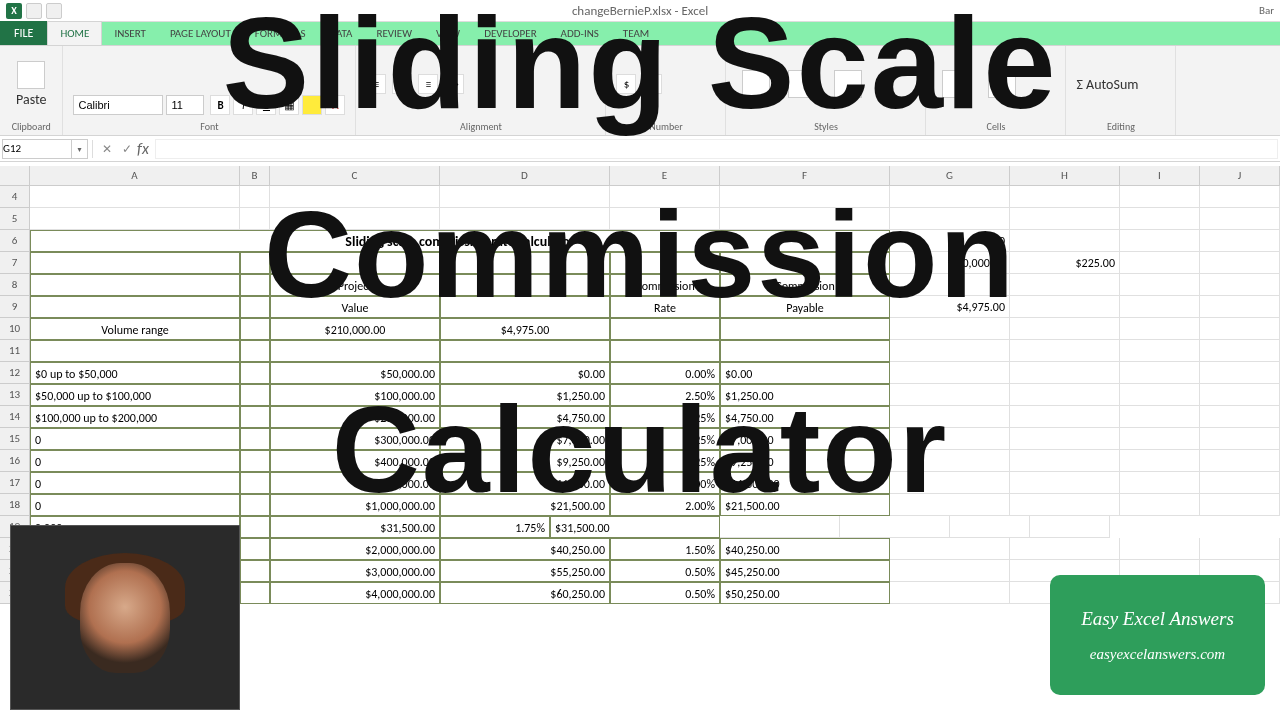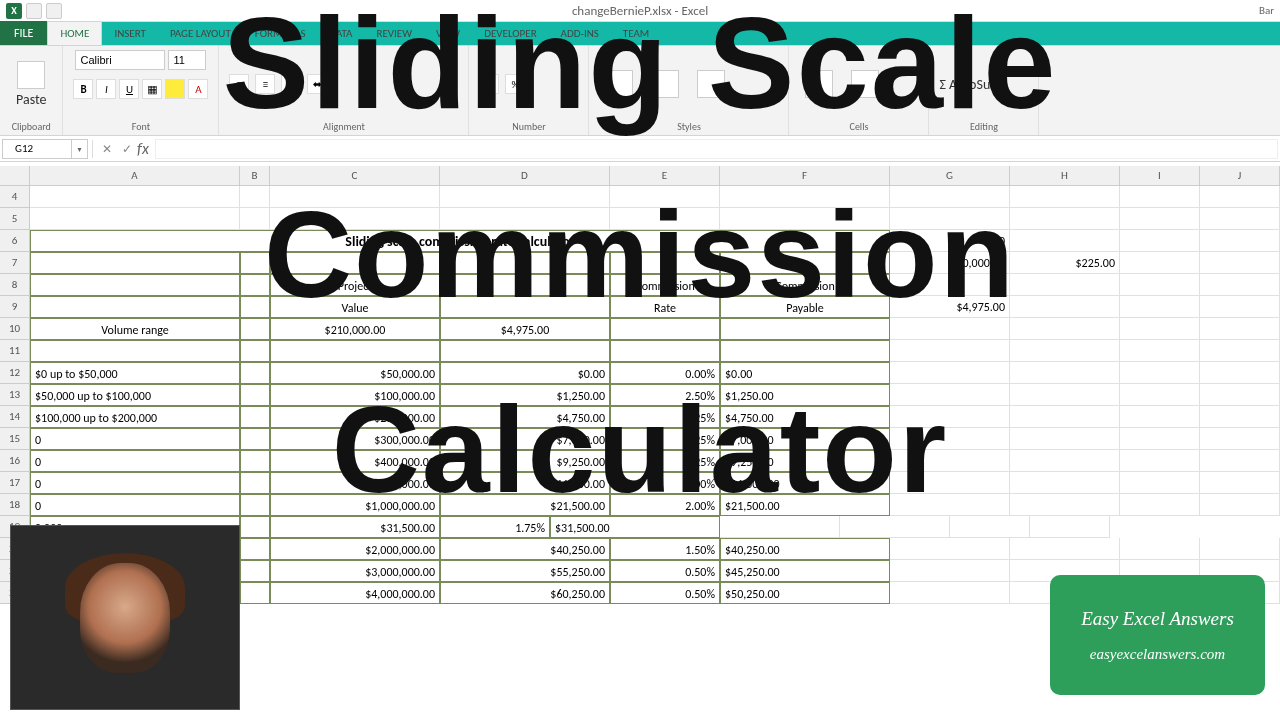--- a/index.html
+++ b/index.html
@@ -7,41 +7,41 @@
 
   
   .titlebar { height: 22px; background: #fff; display: flex; align-items: center; justify-content: space-between; border-bottom: 1px solid #ddd; padding: 0 6px; }
   .titlebar-left { display: flex; gap: 4px; align-items: center; }
   .excel-icon { width: 16px; height: 16px; background: #217346; color: #fff; font-size: 10px; font-weight: bold; display: flex; align-items: center; justify-content: center; border-radius: 2px; }
   .qat-icon { width: 16px; height: 16px; background: #f0f0f0; border: 1px solid #ccc; border-radius: 2px; }
   .tb-title { font-size: 13px; color: #666; position: absolute; left: 50%; transform: translateX(-50%); }
   .tb-user { font-size: 11px; color: #666; }
 
   
-  .ribbon-tabs { height: 24px; background: #14b8a6; display: flex; align-items: flex-end; border-bottom: 1px solid #d4d4d4; }
+  .ribbon-tabs { height: 24px; background: #86efac; display: flex; align-items: flex-end; border-bottom: 1px solid #d4d4d4; }
   .file-tab { background: #217346; color: #fff; padding: 4px 14px; font-size: 12px; height: 24px; display: flex; align-items: center; }
   .ribbon-tab { padding: 0 12px; font-size: 11px; color: #444; height: 24px; display: flex; align-items: center; cursor: pointer; }
   .ribbon-tab.active { background: #f3f3f3; border-top: 1px solid #d4d4d4; border-left: 1px solid #d4d4d4; border-right: 1px solid #d4d4d4; color: #217346; }
 
   
   .ribbon-body { height: 90px; background: #f3f3f3; border-bottom: 1px solid #d4d4d4; display: flex; }
   .ribbon-group { border-right: 1px solid #e0e0e0; padding: 4px 10px 2px; display: flex; flex-direction: column; justify-content: space-between; }
   .group-content { display: flex; gap: 6px; align-items: center; flex: 1; }
   .group-label { font-size: 10px; color: #666; text-align: center; margin-top: 2px; }
   .big-btn { display: flex; flex-direction: column; align-items: center; gap: 2px; padding: 2px 6px; cursor: pointer; }
   .big-icon { width: 28px; height: 28px; background: #fff; border: 1px solid #ccc; }
   .btn-label { font-size: 14px; color: #333; }
   .font-row { display: flex; gap: 3px; margin-bottom: 3px; }
   .font-name { width: 90px; height: 20px; border: 1px solid #ccc; background: #fff; font-size: 11px; padding: 0 4px; }
   .font-size { width: 38px; height: 20px; border: 1px solid #ccc; background: #fff; font-size: 11px; padding: 0 4px; }
   .sm-btn { width: 20px; height: 20px; border: 1px solid #ddd; background: #fff; display: flex; align-items: center; justify-content: center; font-size: 11px; cursor: pointer; }
 
   
   .formula-bar { height: 26px; display: flex; align-items: center; border-bottom: 1px solid #d4d4d4; background: #fff; padding: 2px; }
-  .name-box { width: 70px; height: 20px; border: 1px solid #ccc; padding: 0 12px; font-size: 11px; background: #fff; display: flex; align-items: center; }
+  .name-box { width: 70px; height: 20px; border: 1px solid #ccc; padding: 0 0; font-size: 11px; background: #fff; display: flex; align-items: center; }
   .name-box-drop { width: 16px; height: 20px; border: 1px solid #ccc; border-left: none; display: flex; align-items: center; justify-content: center; font-size: 8px; color: #666; cursor: pointer; }
   .fb-sep { width: 1px; height: 18px; background: #ddd; margin: 0 4px; }
   .fb-btn { width: 20px; height: 20px; display: flex; align-items: center; justify-content: center; color: #888; font-size: 12px; cursor: pointer; }
   .fx-label { font-style: italic; font-size: 16px; color: #666; margin-right: 6px; }
   .formula-input { flex: 1; height: 20px; border: 1px solid #eee; background: #fff; padding: 0 4px; }
 
   
   .col-headers { height: 20px; display: flex; background: #f0f0f0; border-bottom: 1px solid #ccc; margin-top: 4px; }
   .corner { width: 30px; border-right: 1px solid #ccc; background: #f0f0f0; }
   .col-h { border-right: 1px solid #ccc; text-align: center; font-size: 11px; color: #555; line-height: 20px; background: #f0f0f0; cursor: pointer; }
@@ -112,21 +112,21 @@
     <div class="group-content">
       <div class="big-btn">
         <div class="big-icon"></div>
         <div class="btn-label">Paste</div>
       </div>
     </div>
     <div class="group-label">Clipboard</div>
   </div>
 
   <div class="ribbon-group">
-    <div class="group-content" style="flex-direction:column; align-items:center;">
+    <div class="group-content" style="flex-direction:row; align-items:flex-end;">
       <div class="font-row">
         <input class="font-name" value="Calibri" style="">
         <input class="font-size" value="11" style="">
       </div>
       <div class="font-row">
         <div class="sm-btn">
             <b>B</b>
           </div>
         <div class="sm-btn">
             <i>I</i>

